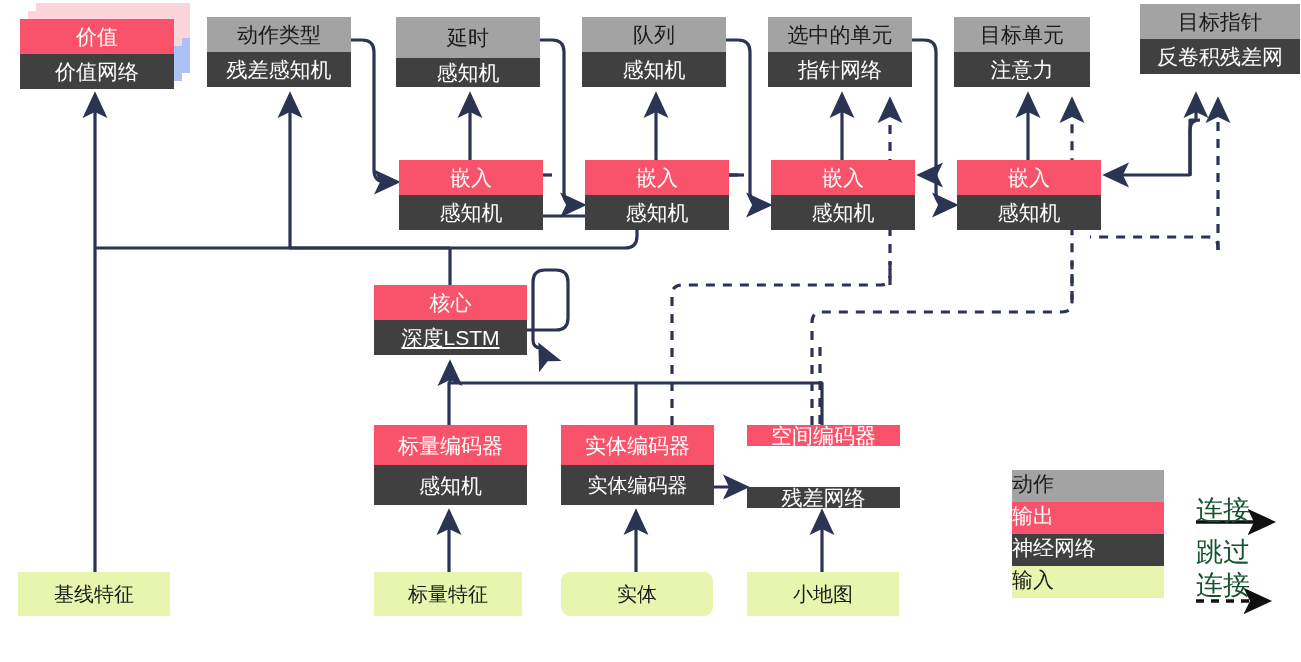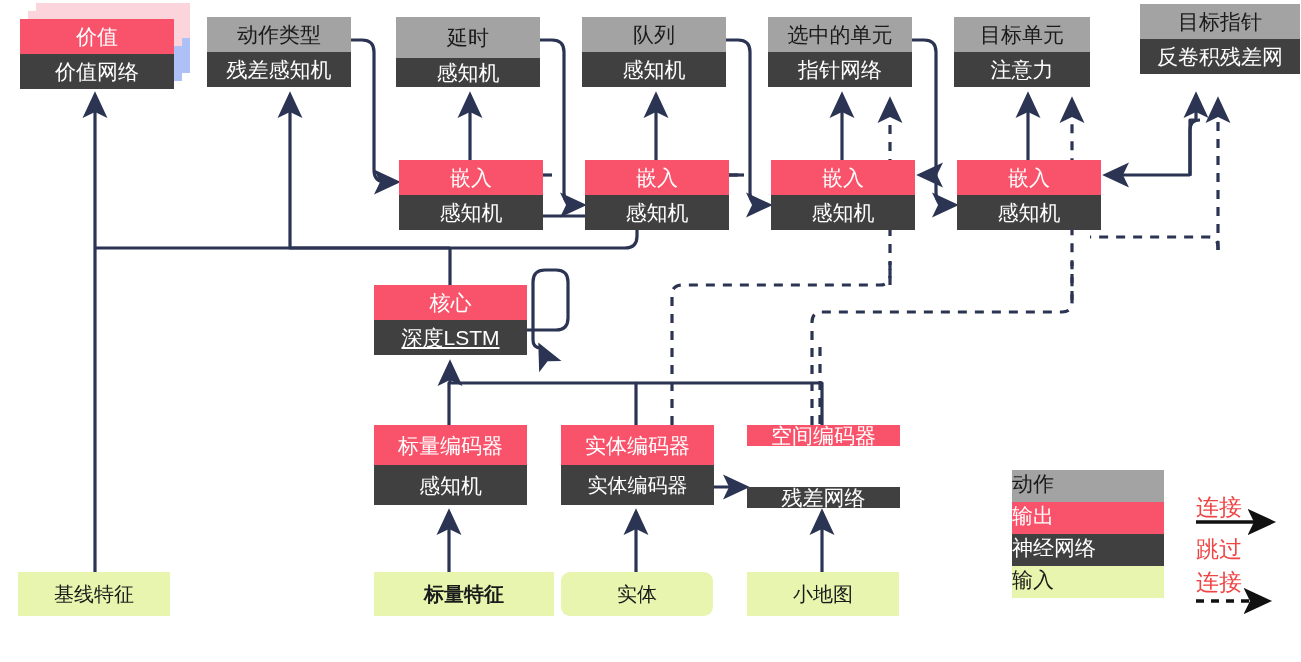--- a/index.html
+++ b/index.html
@@ -10,21 +10,21 @@
   .node .half{display:flex;align-items:center;justify-content:center;line-height:1;white-space:nowrap;}
   .half.out{background:#f9536b;color:#ffffff;}
   .half.act{background:#a3a3a3;color:#1a1a1a;}
   .half.nn{background:#404040;color:#ffffff;}
   .half.inp{background:#e7f5ae;color:#1a1a1a;}
   .shadow{position:absolute;z-index:3;}
   .shadow .sh-out{background:#fcd5dc;}
   .shadow .sh-nn{background:#aec1f6;}
   .legend-box{position:absolute;z-index:5;display:flex;flex-direction:column;}
   .legend-box .half{height:34px;font-size:21px;}
-  .lg-label{position:absolute;font-size:23px;color:#ef4444;white-space:nowrap;z-index:6;}
+  .lg-label{position:absolute;font-size:27px;color:#14532d;white-space:nowrap;z-index:6;}
   .node .half{font-size:21px;}
   .inputnode .half{font-size:20px;}
 </style>
 </head>
 <body>
 
 <div id="stage">
 
   <svg id="wires" viewBox="0 0 1301 662">
     <defs>
@@ -193,21 +193,21 @@
   </div>
 
   <div class="node" style="left:747px;top:425px;width:153px;height:80px;gap:41px;">
     <div class="half out" style="height:40px;">空间编码器</div>
     <div class="half nn" style="height:40px;">残差网络</div>
   </div>
 
   <div class="node inputnode" style="left:18px;top:572px;width:152px;height:44px;">
     <div class="half inp" style="height:44px;">基线特征</div>
   </div>
-  <div class="node inputnode" style="left:374px;top:572px;width:180px;height:44px;font-weight:bold;">
+  <div class="node inputnode" style="left:374px;top:572px;width:148px;height:44px;">
     <div class="half inp" style="height:44px;">标量特征</div>
   </div>
   <div class="node inputnode" style="left:561px;top:572px;width:152px;height:44px;">
     <div class="half inp" style="height:44px;border-radius:9px;">实体</div>
   </div>
   <div class="node inputnode" style="left:747px;top:572px;width:152px;height:44px;">
     <div class="half inp" style="height:44px;">小地图</div>
   </div>
 
   <div class="legend-box" style="left:1012px;top:470px;width:152px;height:128px;">

